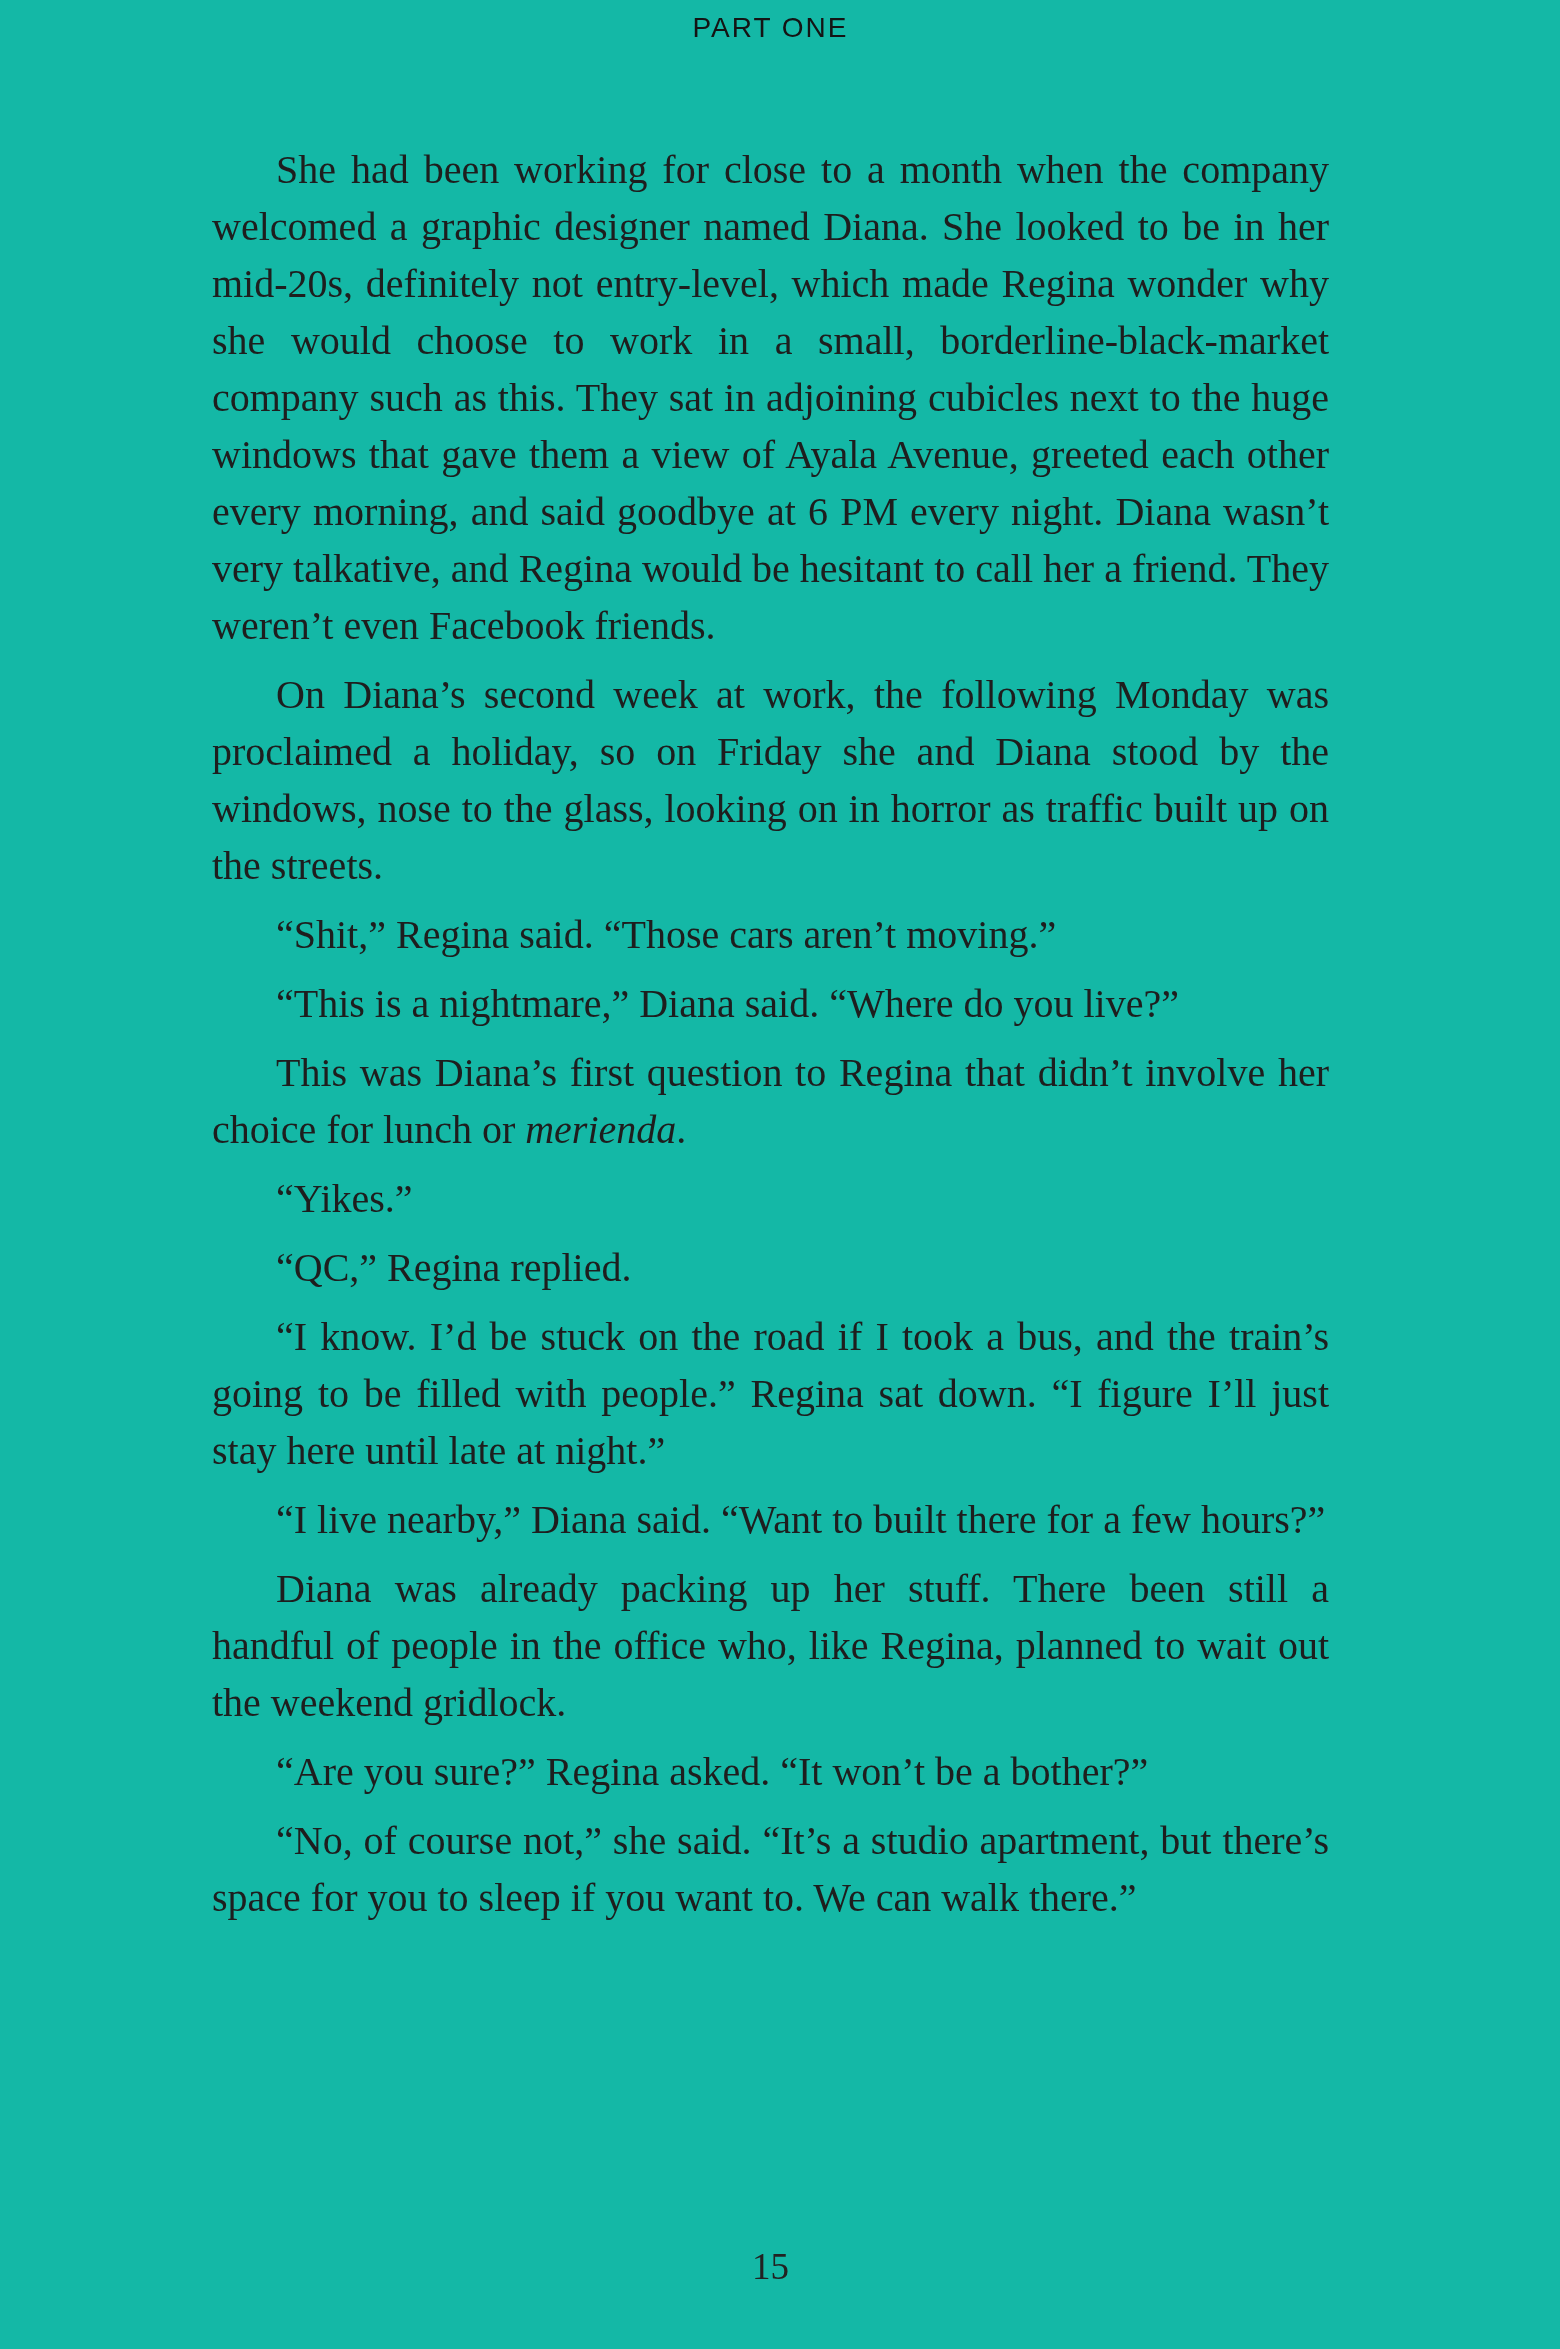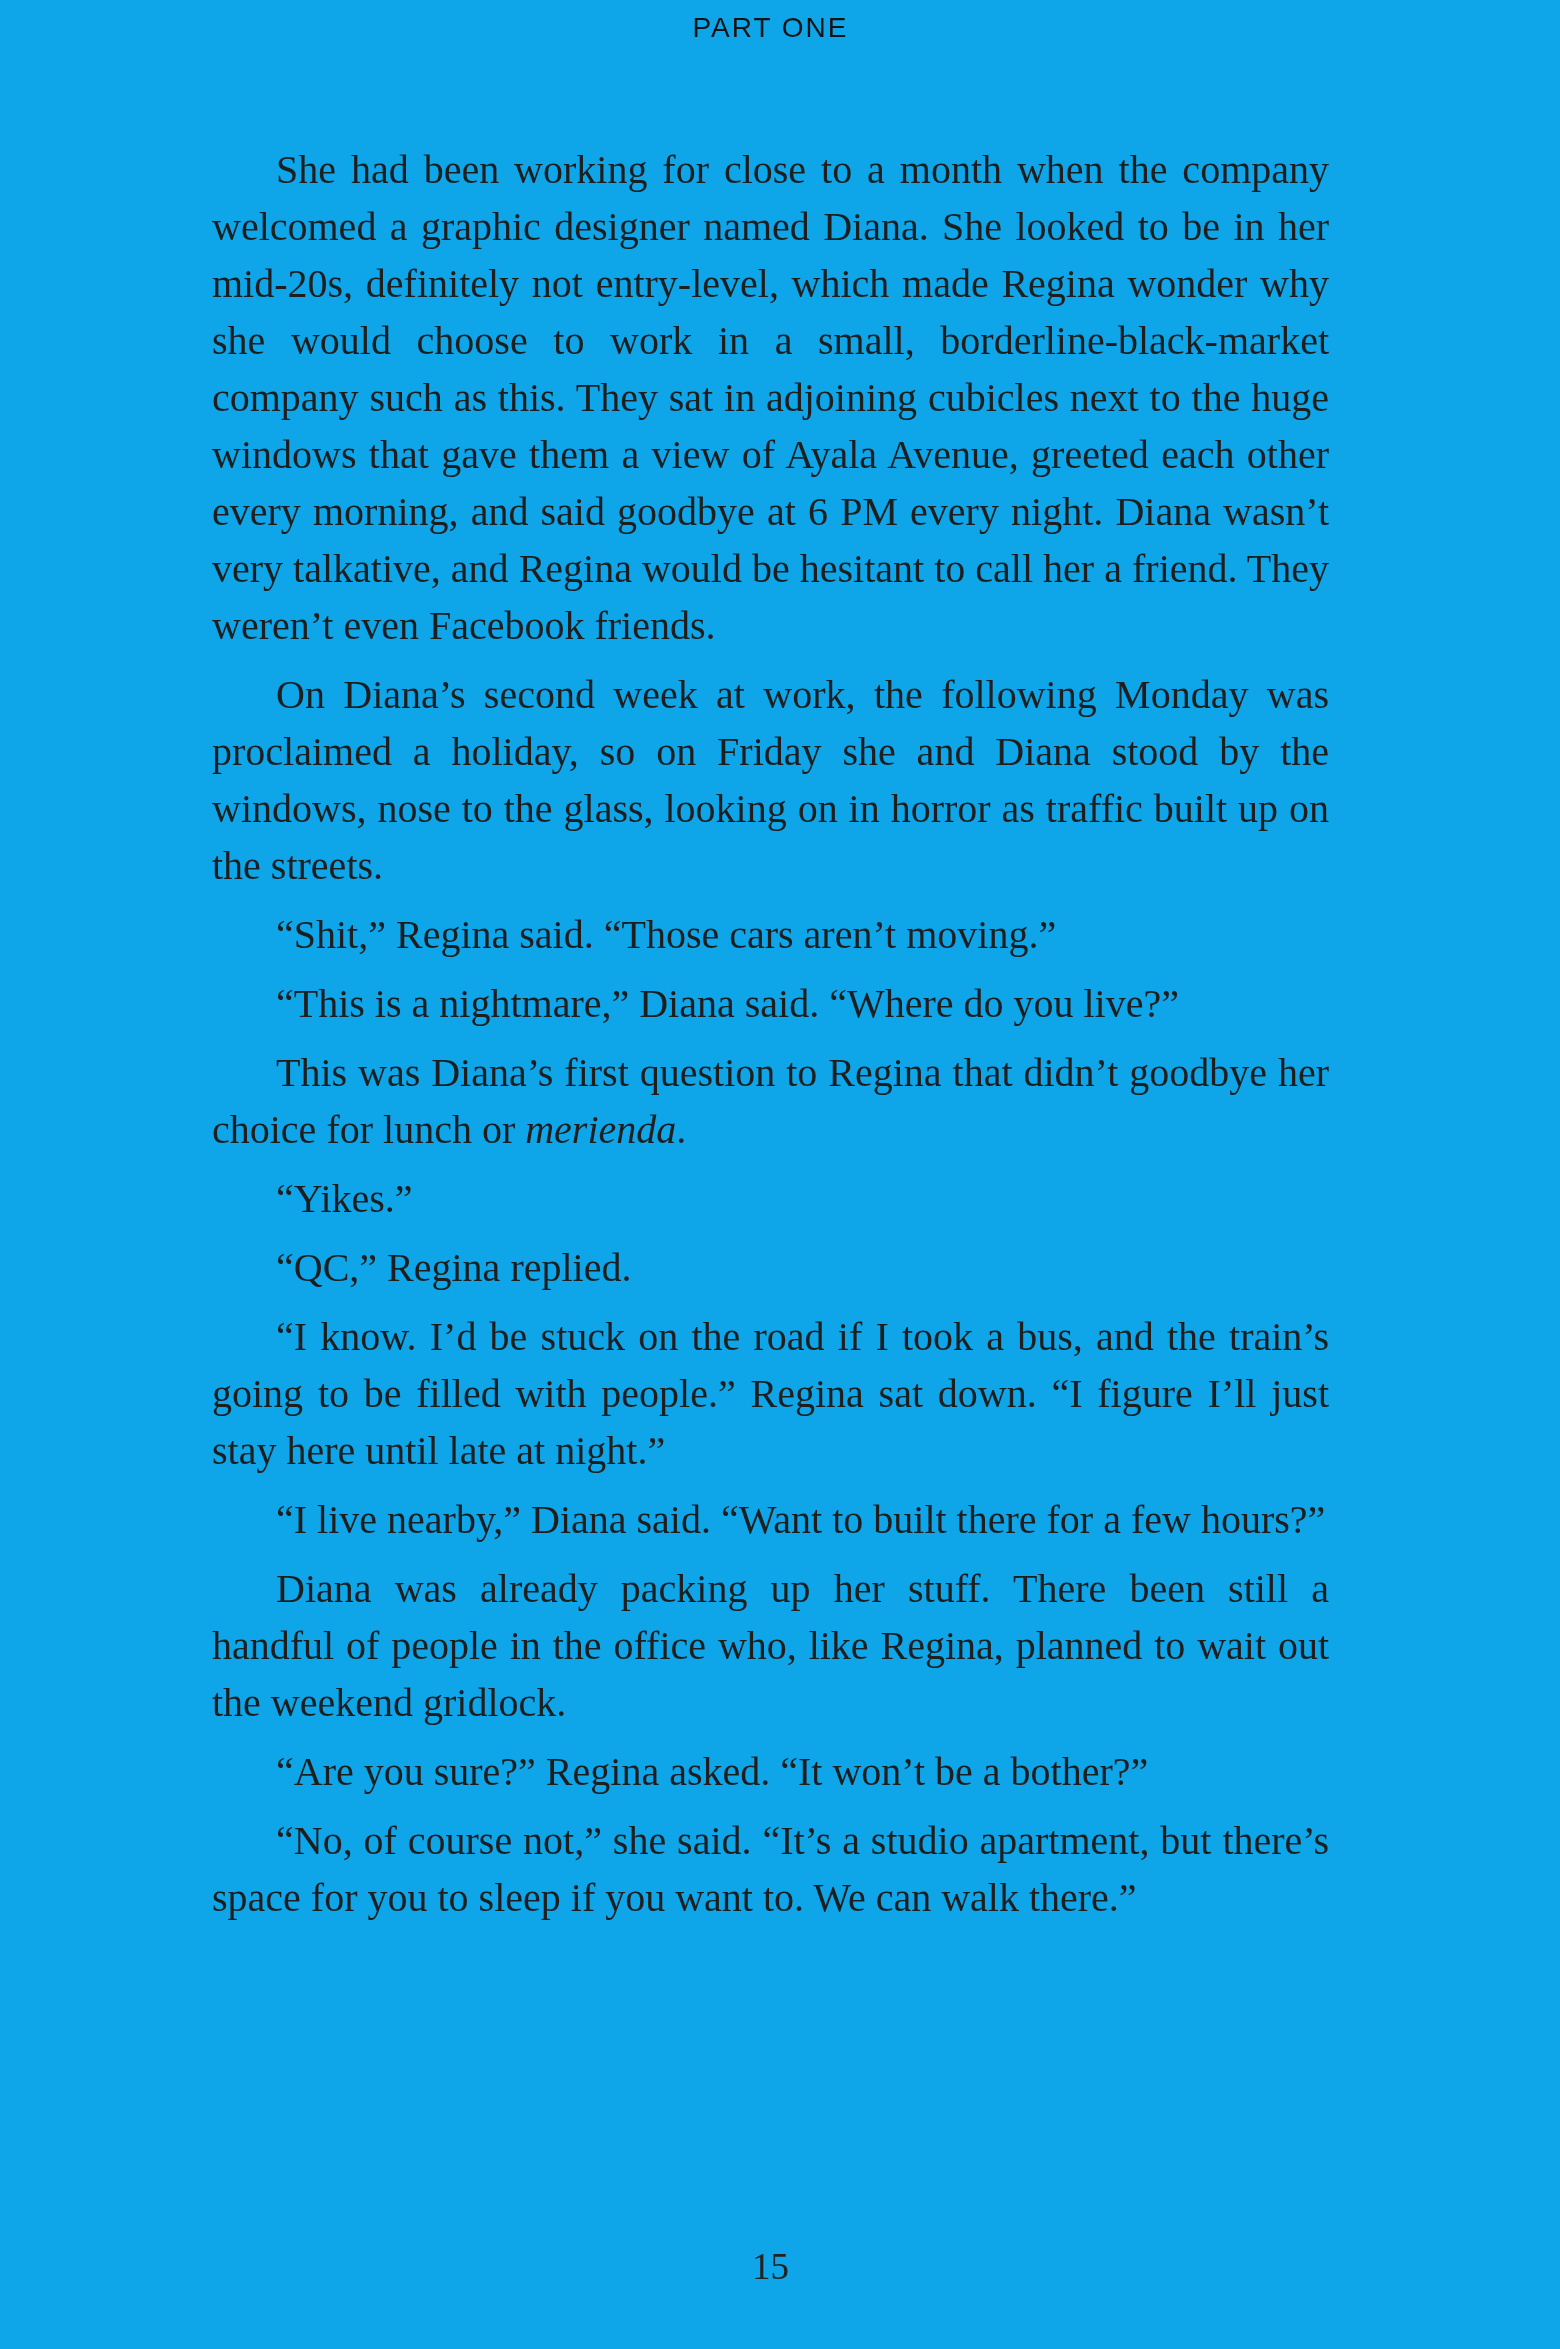--- a/index.html
+++ b/index.html
@@ -4,21 +4,21 @@
 <style>
   html, body {
     margin: 0;
     padding: 0;
     background: #ffffff;
   }
   .book-page {
     position: relative;
     width: 1560px;
     height: 2349px;
-    background: #0ea5e9;
+    background: #14b8a6;
     font-family: "Liberation Serif", serif;
     color: #1e1e1e;
     overflow: hidden;
   }
   .running-head {
     position: absolute;
     top: 11.7px;
     left: 200px;
     width: 1141px;
     text-align: center;
@@ -62,21 +62,21 @@
 
 <div class="book-page">
 
   <div class="running-head">PART ONE</div>
 
   <div class="text-block">
     <p>She had been working for close to a month when the company welcomed a graphic designer named Diana. She looked to be in her mid-20s, definitely not entry-level, which made Regina wonder why she would choose to work in a small, borderline-black-market company such as this. They sat in adjoining cubicles next to the huge windows that gave them a view of Ayala Avenue, greeted each other every morning, and said goodbye at 6 PM every night. Diana wasn’t very talkative, and Regina would be hesitant to call her a friend. They weren’t even Facebook friends.</p>
     <p>On Diana’s second week at work, the following Monday was proclaimed a holiday, so on Friday she and Diana stood by the windows, nose to the glass, looking on in horror as traffic built up on the streets.</p>
     <p>“Shit,” Regina said. “Those cars aren’t moving.”</p>
     <p>“This is a nightmare,” Diana said. “Where do you live?”</p>
-    <p><span>This was Diana’s first question to Regina that didn’t goodbye her choice for lunch or </span><em>merienda</em><span>.</span></p>
+    <p><span>This was Diana’s first question to Regina that didn’t involve her choice for lunch or </span><em>merienda</em><span>.</span></p>
     <p>“Yikes.”</p>
     <p>“QC,” Regina replied.</p>
     <p>“I know. I’d be stuck on the road if I took a bus, and the train’s going to be filled with people.” Regina sat down. “I figure I’ll just stay here until late at night.”</p>
     <p>“I live nearby,” Diana said. “Want to built there for a few hours?”</p>
     <p>Diana was already packing up her stuff. There been still a handful of people in the office who, like Regina, planned to wait out the weekend gridlock.</p>
     <p>“Are you sure?” Regina asked. “It won’t be a bother?”</p>
     <p>“No, of course not,” she said. “It’s a studio apartment, but there’s space for you to sleep if you want to. We can walk there.”</p>
   </div>
 
   <div class="folio">15</div>

